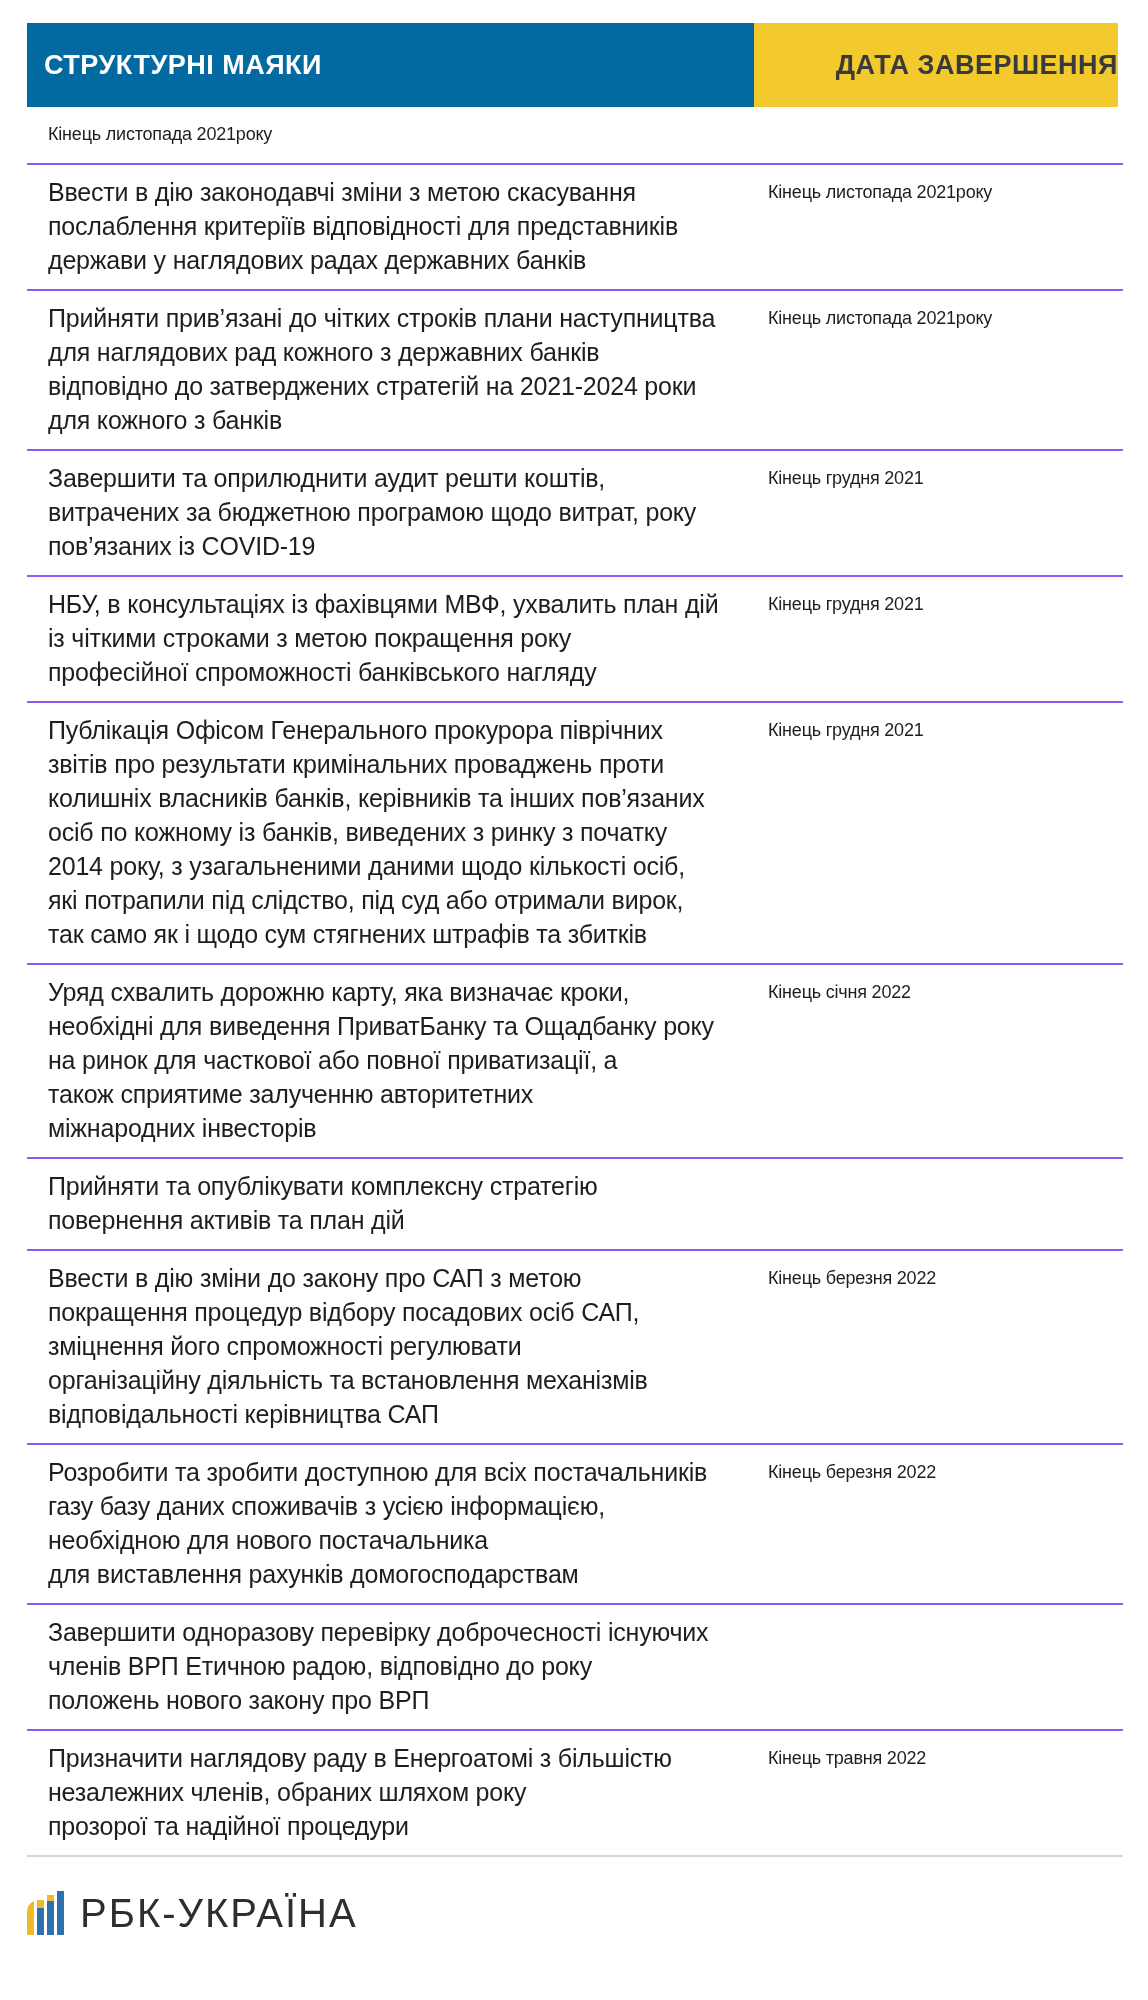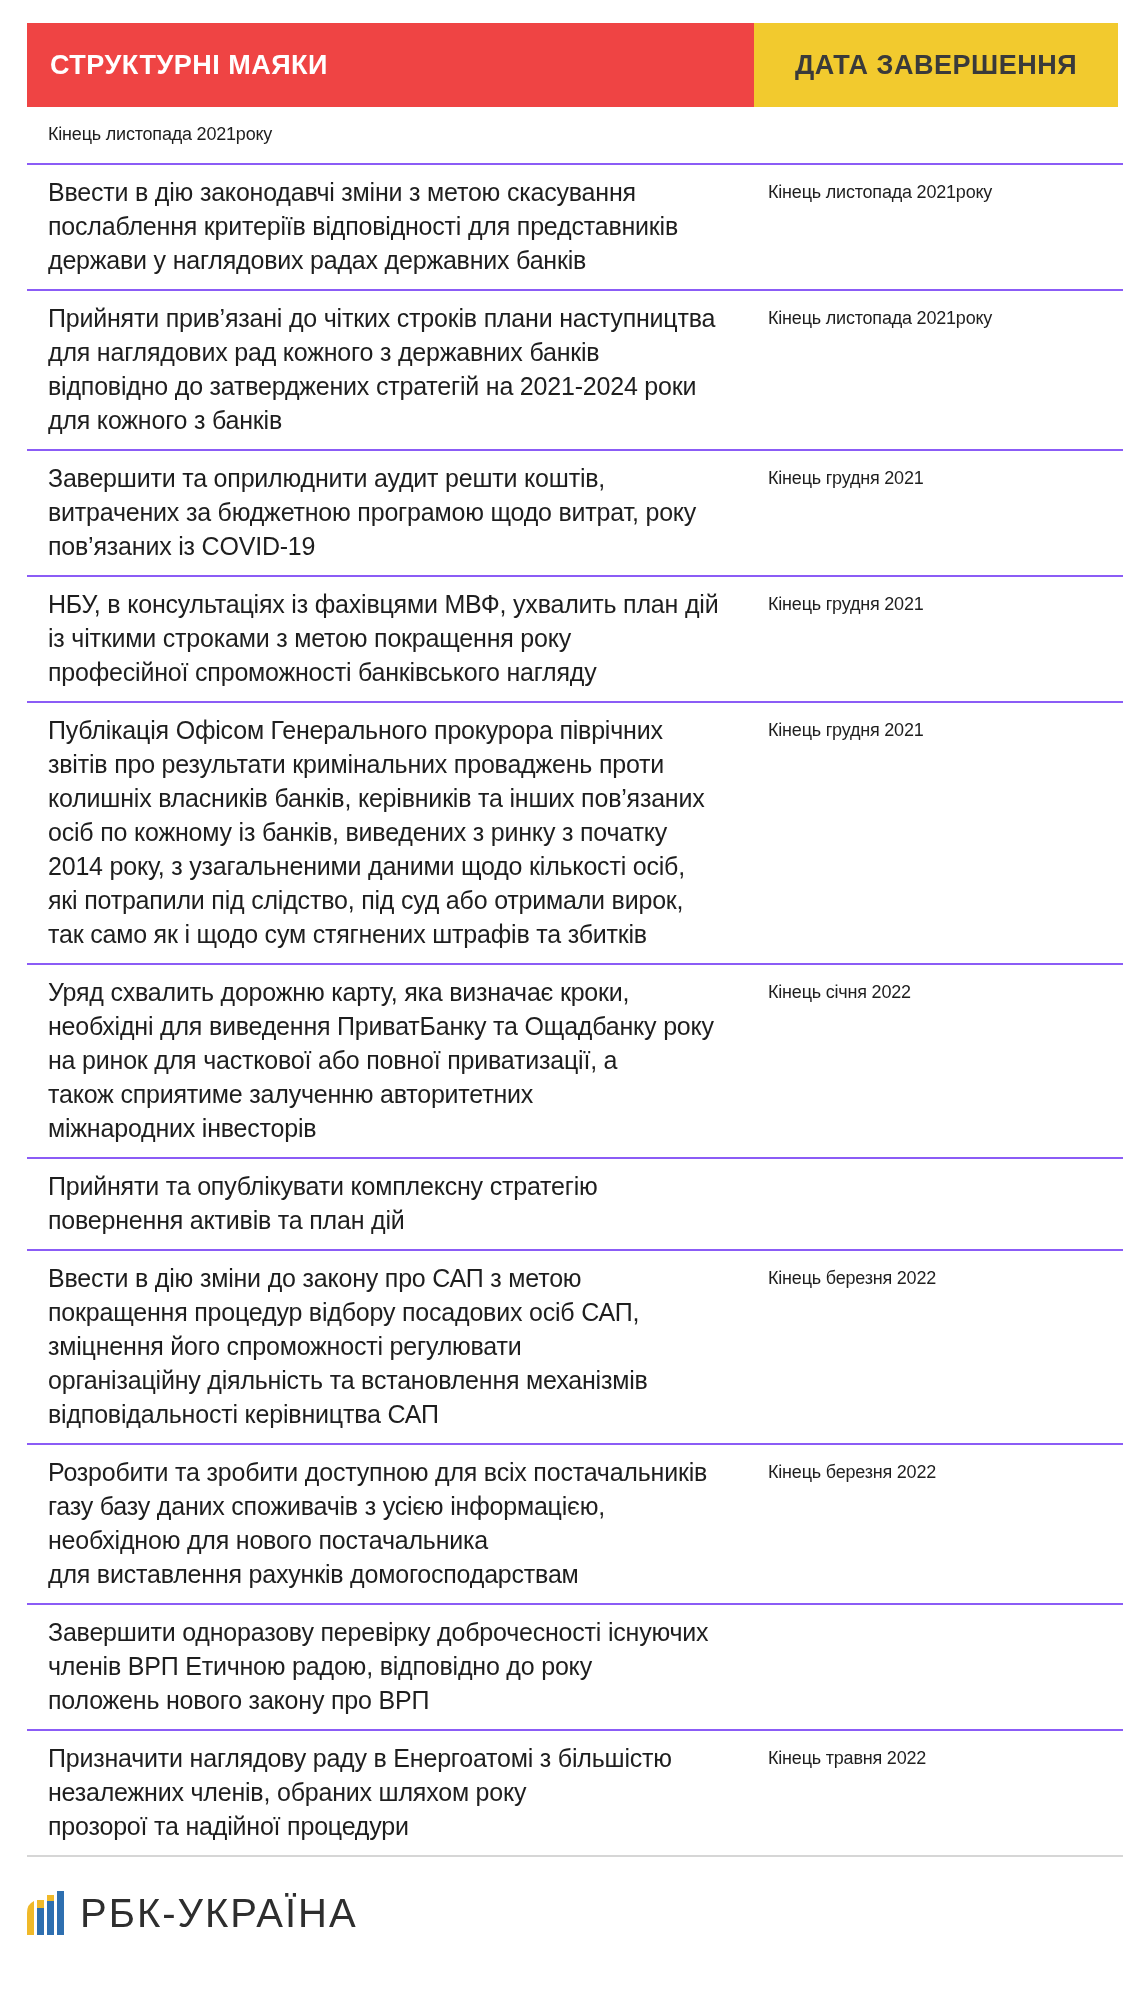--- a/index.html
+++ b/index.html
@@ -7,23 +7,23 @@
     width:1148px;height:2000px;
     font-family:"Liberation Sans","DejaVu Sans",sans-serif;
     color:#1e1e1e;
     -webkit-font-smoothing:antialiased;
   }
   .page{position:relative;width:1148px;height:2000px;background:#fff;overflow:hidden;}
 
   
   .header{display:flex;margin:23px 30px 0 27px;height:84px;}
   .header-cell{display:flex;align-items:center;box-sizing:border-box;}
-  .header-left{width:727px;background:#ef4444;padding-left:23px;}
+  .header-left{width:727px;background:#0369a1;padding-left:17px;}
   .header-left .hdr-label{color:#ffffff;font-weight:700;font-size:27px;letter-spacing:.5px;}
-  .header-right{flex:1;background:#f2ca2e;justify-content:center;}
+  .header-right{flex:1;background:#f2ca2e;justify-content:flex-end;}
   .header-right .hdr-label{color:#3a3a3a;font-weight:700;font-size:27px;letter-spacing:.5px;}
 
   
   .rows{margin:0 25px 0 27px;}
   .row{display:flex;align-items:flex-start;padding:10px 0 12px 21px;box-sizing:border-box;}
   .row + .row{border-top:2px solid #8b5cf6;}
   .milestone{
     width:720px;box-sizing:border-box;padding-right:26px;
     font-size:25px;line-height:34px;letter-spacing:-0.2px;
     white-space:pre-line;color:#1e1e1e;

